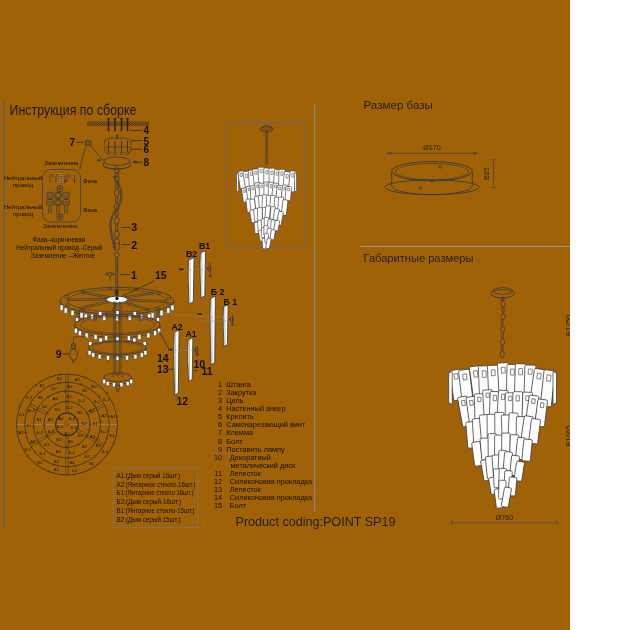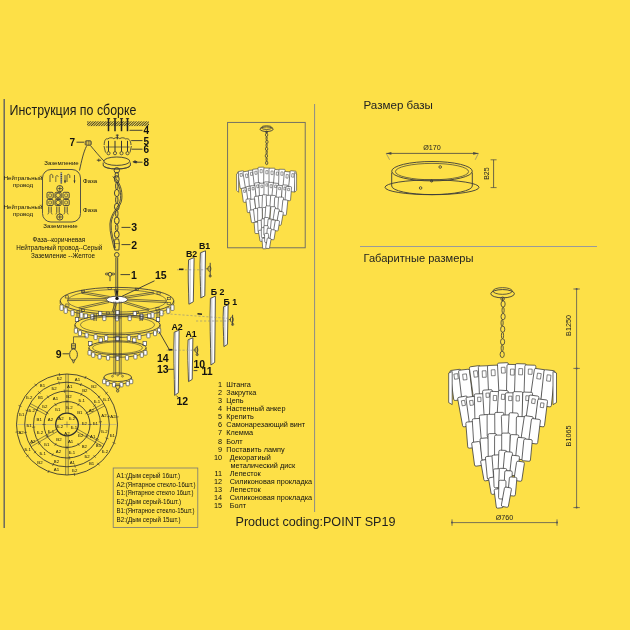--- a/index.html
+++ b/index.html
@@ -1,15 +1,15 @@
 <!DOCTYPE html>
 <html><head><meta charset="utf-8">
 <style>
 html,body{margin:0;padding:0;background:#ffffff;}
-#page{position:relative;width:630px;height:630px;background:#fde047;overflow:hidden;}
+#page{position:relative;width:570px;height:630px;background:#a16207;overflow:hidden;}
 svg{display:block}
 text{font-family:"Liberation Sans",sans-serif;}
 </style></head>
 <body>
 <div id="page">
 <svg width="630" height="630" viewBox="0 0 630 630">
 <line x1="4.2" y1="99.0" x2="4.2" y2="528.0" stroke="#606060" stroke-width="1.4" stroke-linecap="butt"></line>
 <line x1="314.6" y1="104.0" x2="314.6" y2="512.0" stroke="#8a8a8a" stroke-width="1.0" stroke-linecap="butt"></line>
 <line x1="360.0" y1="246.5" x2="597.0" y2="246.5" stroke="#9a9a9a" stroke-width="1.1" stroke-linecap="butt"></line>
 <text x="9.5" y="114.8" font-size="14.6" fill="#1a1a1a" text-anchor="start" font-weight="normal" textLength="127" lengthAdjust="spacingAndGlyphs" font-family="&quot;Liberation Sans&quot;, sans-serif">Инструкция по сборке</text>

